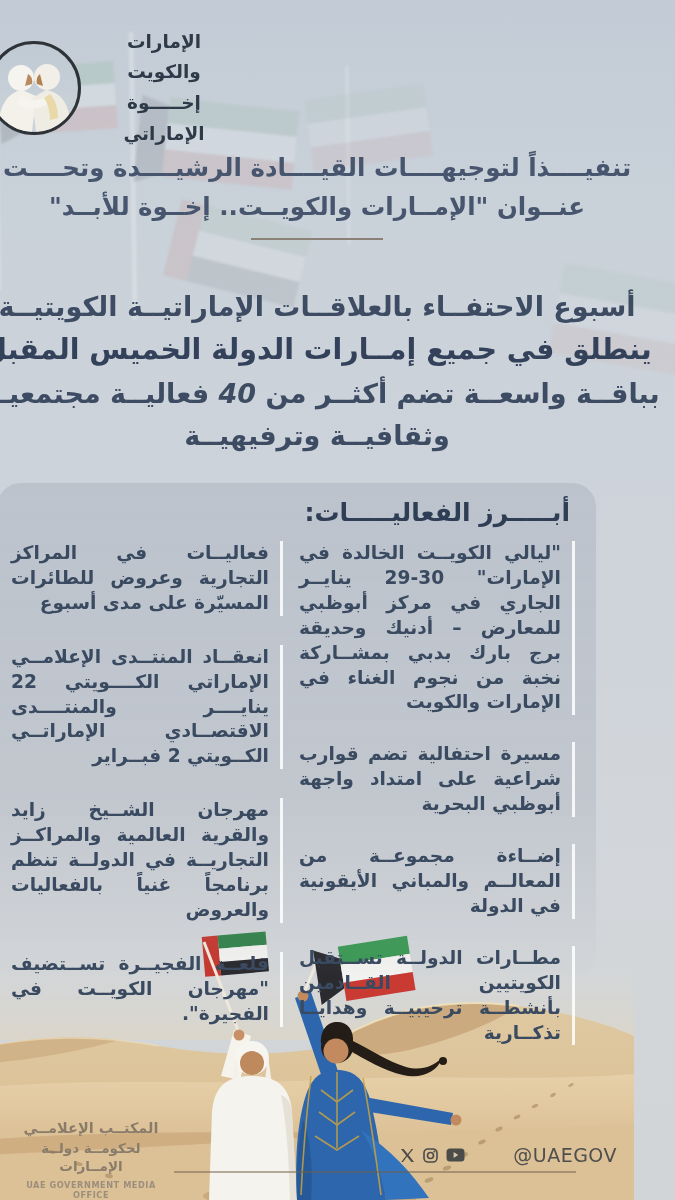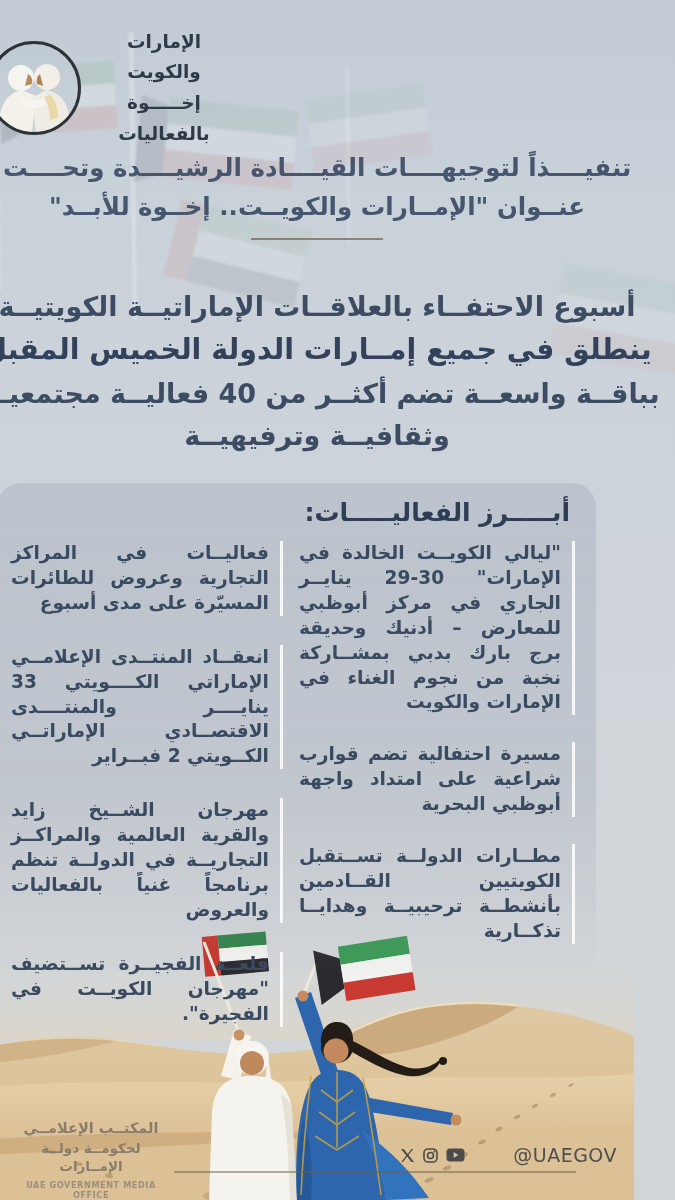--- a/index.html
+++ b/index.html
@@ -18,21 +18,21 @@
   .brand-emblem{width:88px;height:88px;border-radius:50%;border:3px solid #2e3338;overflow:hidden;background:linear-gradient(180deg,#bfcad4,#ccd3d9);flex:0 0 auto;}
   .brand-text{flex:1;text-align:center;color:#2e3a48;font-weight:bold;font-size:18.5px;line-height:1.65;}
   
   .intro{position:absolute;top:148px;left:0;width:100%;text-align:center;z-index:4;
     color:#47566e;font-size:24.5px;line-height:1.6;font-weight:bold;}
   .divider{position:absolute;top:238px;left:50%;transform:translateX(-50%);width:132px;height:2px;background:#8b8177;z-index:4;}
   
   .lead{position:absolute;top:258px;left:0;width:100%;text-align:center;z-index:4;
     color:#3d4c63;font-size:27px;line-height:1.56;font-weight:bold;margin-top:28px;}
   .lead .strong{font-size:28.5px;color:#33425a;letter-spacing:-0.5px;}
-  .lead .num{font-family:"DejaVu Sans",sans-serif;font-weight:bold;}
+  .lead .num{font-family:"DejaVu Sans",sans-serif;font-weight:bold;font-style:italic;}
   
   .card{position:absolute;top:483px;left:38px;width:599px;height:497px;border-radius:24px;z-index:3;
     background:linear-gradient(180deg,rgba(148,158,174,0.30) 0%,rgba(148,158,174,0.26) 62%,rgba(148,158,174,0.10) 86%,rgba(148,158,174,0) 100%);}
   .card-heading{padding:15px 26px 4px 20px;text-align:right;font-size:25px;font-weight:bold;color:#2f3e55;}
   .card-grid{display:grid;grid-template-columns:276px 1fr;column-gap:16px;padding:10px 21px 0 14px;direction:rtl;}
   .ev-col{display:flex;flex-direction:column;}
   .ev-col.right{gap:27px;}
   .ev-col.left{gap:29px;}
   .ev-item{
     border-right:3px solid rgba(255,255,255,0.85);
@@ -108,21 +108,21 @@
         <path d="M80,88 C82,60 70,48 56,46 L42,54 L46,88 Z" fill="#efece4"></path>
         <circle cx="57" cy="33" r="13" fill="#f2efe8"></circle>
         <path d="M50,30 a8,9 0 0 0 -3,10 l6,2 Z" fill="#b1814f"></path>
 
         <path d="M30,52 C40,58 50,58 60,50 L62,58 C50,66 38,66 28,60 Z" fill="#f6f4ee"></path>
         <path d="M60,50 C66,56 68,66 68,74 L60,76 C60,66 57,58 54,54 Z" fill="#e9d9a8"></path>
       </svg>
     </div>
     <div class="brand-text">
       <div>الإمارات والكويت</div>
-      <div>إخـــــوة بالفعاليات</div>
+      <div>إخـــــوة الإماراتي</div>
     </div>
   </div>
 
   <div class="intro">
     <div>تنفيــــذاً لتوجيهــــات القيــــادة الرشيــــدة وتحــــت</div>
     <div>عنــوان "الإمــارات والكويــت.. إخــوة للأبــد"</div>
   </div>
   <div class="divider"></div>
 
   <div class="lead">
@@ -227,25 +227,26 @@
       <path d="M404,198 C410,230 416,270 422,315"></path>
     </g>
   </svg>
 
   <div class="card">
     <div class="card-heading">أبـــــرز الفعاليـــــات:</div>
     <div class="card-grid">
       <div class="ev-col right">
         <div class="ev-item">"ليالي الكويــت الخالدة في الإمارات" 30-29 ينايــر الجاري في مركز أبوظبي للمعارض – أدنيك وحديقة برج بارك بدبي بمشــاركة نخبة من نجوم الغناء في الإمارات والكويت</div>
         <div class="ev-item">مسيرة احتفالية تضم قوارب شراعية على امتداد واجهة أبوظبي البحرية</div>
+        <div class="ev-item">إضــاءة مجموعــة من المعالــم والمباني الأيقونية في الدولة</div>
         <div class="ev-item">مطــارات الدولــة تســتقبل الكويتيين القــادمين بأنشطــة ترحيبيــة وهدايــا تذكــارية</div>
       </div>
       <div class="ev-col left">
         <div class="ev-item">فعاليــات في المراكز التجارية وعروض للطائرات المسيّرة على مدى أسبوع</div>
-        <div class="ev-item">انعقــاد المنتــدى الإعلامــي الإماراتي الكــــويتي 33 ينايــــر والمنتــــدى الاقتصــادي الإماراتــي الكــويتي 2 فبــراير</div>
+        <div class="ev-item">انعقــاد المنتــدى الإعلامــي الإماراتي الكــــويتي 22 ينايــــر والمنتــــدى الاقتصــادي الإماراتــي الكــويتي 2 فبــراير</div>
         <div class="ev-item">مهرجان الشــيخ زايد والقرية العالمية والمراكــز التجاريــة في الدولــة تنظم برنامجاً غنياً بالفعاليات والعروض</div>
         <div class="ev-item">قلعــة الفجيــرة تســتضيف "مهرجان الكويــت في الفجيرة".</div>
       </div>
     </div>
   </div>
 
   <div class="footer-rule"></div>
 
   <div class="org">
     <div class="org-ar1">المكتــب الإعلامــي</div>

